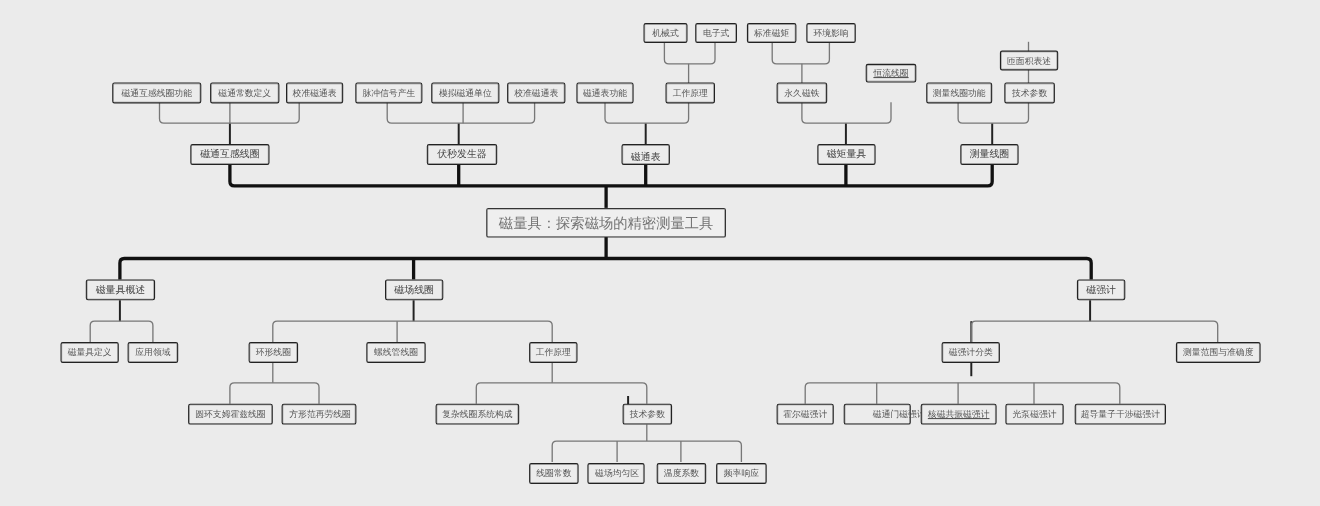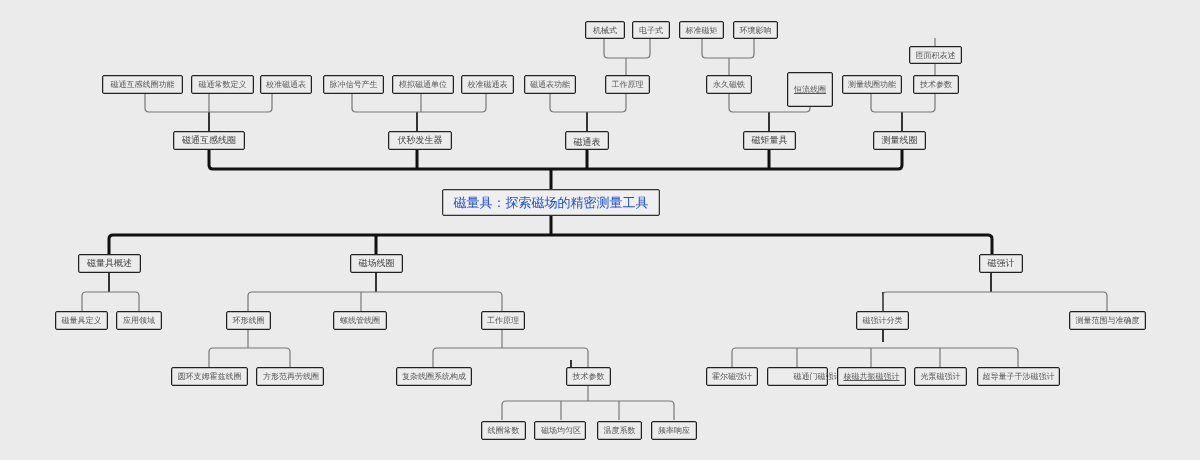--- a/index.html
+++ b/index.html
@@ -5,21 +5,21 @@
   html, body { margin:0; padding:0; }
   body { width:1200px; height:460px; background:#ebebeb; position:relative; overflow:hidden;
          font-family:"DejaVu Sans", "Liberation Sans", sans-serif; }
   #canvas { position:absolute; left:0; top:0; width:1200px; height:460px; }
   svg.links { position:absolute; left:0; top:0; }
   .node { position:absolute; box-sizing:border-box; background:#ececec; border:1.5px solid #222;
           border-radius:2px; color:#555; font-size:8px; white-space:nowrap;
           display:flex; align-items:center; justify-content:center; padding:0 4px;
           box-shadow: 0 0 0 0.5px #888 inset; cursor:pointer; }
   .node.l1 { font-size:9px; color:#444; }
-  .node.root { font-size:13px; color:#1d4ed8; border:1px solid #333; background:#efefef; }
+  .node.root { font-size:13px; color:#737373; border:1px solid #333; background:#efefef; }
 </style>
 </head>
 <body>
 
 <div id="canvas">
   <svg class="links" width="1200" height="460">
     <g fill="none" stroke-linejoin="round">
 
       <g stroke="#111" stroke-width="3">
 
@@ -141,21 +141,21 @@
   <div class="node" style="left:632px;top:21px;width:38px;height:18px;">
     <span>电子式</span>
     </div>
 
   <div class="node l1" style="left:743px;top:131px;width:53px;height:19px;">
     <span>磁矩量具</span>
     </div>
   <div class="node" style="left:706px;top:75px;width:46px;height:19px;">
     <span>永久磁铁</span>
     </div>
-  <div class="node" style="left:787px;top:72px;width:46px;height:35px;text-decoration:underline;">
+  <div class="node" style="left:787px;top:58px;width:46px;height:17px;text-decoration:underline;">
     <span>恒流线圈</span>
     </div>
   <div class="node" style="left:679px;top:21px;width:45px;height:18px;">
     <span>标准磁矩</span>
     </div>
   <div class="node" style="left:733px;top:21px;width:45px;height:18px;">
     <span>环境影响</span>
     </div>
 
   <div class="node l1" style="left:873px;top:131px;width:53px;height:19px;">

